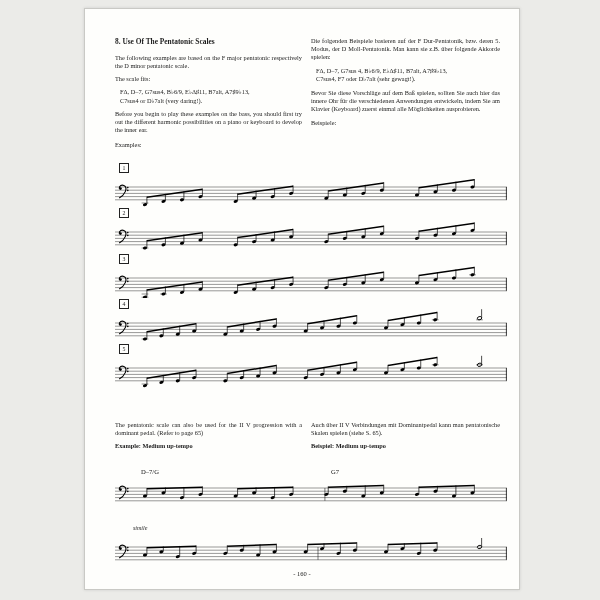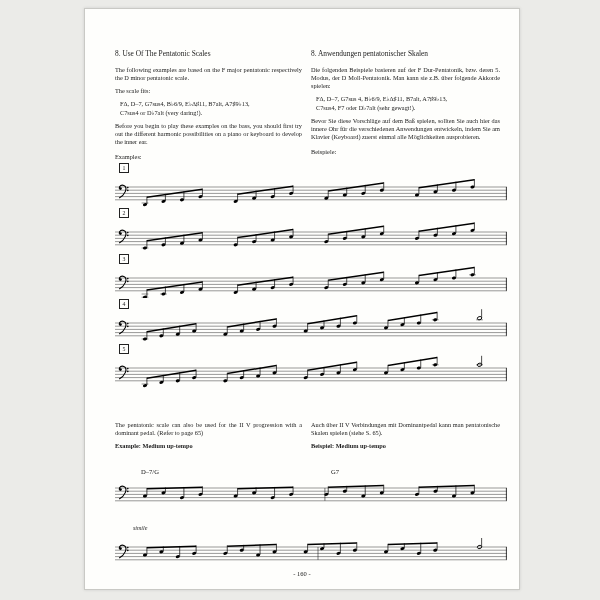--- a/index.html
+++ b/index.html
@@ -9,21 +9,21 @@
     font-family:"Liberation Serif","DejaVu Serif",serif;
     color:#1c1c1c;
   }
   .canvas{position:relative;width:600px;height:600px;overflow:hidden;}
   .page{
     position:absolute;left:84px;top:8px;width:434px;height:580px;
     background:#fefefc;border:1px solid #c9c9c5;
     box-shadow:0 0 3px rgba(0,0,0,.12);
   }
   .col{position:absolute;font-size:6.3px;line-height:1.3;text-align:justify;}
-  .heading{font-size:7.4px;font-weight:normal;margin:12px 0 7px 0;text-align:left;}
+  .heading{font-size:7.4px;font-weight:bold;margin:0 0 7px 0;text-align:left;}
   .col p{margin:0 0 5px 0;}
   .scale-intro{margin:0 0 2px 0;text-align:left;}
   .chords{padding-left:5px;margin:0 0 5px 0;text-align:left;line-height:1.35;}
   .examples-label{margin-top:6px;text-align:left;}
   .example{position:absolute;left:30px;width:392px;height:44px;}
   .num-box{
     position:absolute;left:4px;top:0;width:8px;height:8px;
     border:0.7px solid #222;font-size:5.8px;line-height:8px;text-align:center;
   }
   .example svg,.bottom-staff{position:absolute;}
@@ -45,21 +45,20 @@
       <p class="scale-intro">The scale fits:</p>
       <div class="chords">
         <div>FΔ, D–7, G7sus4, B♭6/9, E♭Δ♯11, B7alt, A7♯9♭13,</div>
         <div>C7sus4 or D♭7alt (very daring!).</div>
       </div>
       <p>Before you begin to play these examples on the bass, you should first try out the different harmonic possibilities on a piano or keyboard to develop the inner ear.</p>
       <div class="examples-label">Examples:</div>
     </div>
 
     <div class="col" style="left:226px;top:28px;width:189px;">
-      <div class="heading">8. Anwendungen pentatonischer Skalen</div>
       <p>Die folgenden Beispiele basieren auf der F Dur-Pentatonik, bzw. deren 5. Modus, der D Moll-Pentatonik. Man kann sie z.B. über folgende Akkorde spielen:</p>
       <div class="chords">
         <div>FΔ, D–7, G7sus 4, B♭6/9, E♭Δ♯11, B7alt, A7♯9♭13,</div>
         <div>C7sus4, F7 oder D♭7alt (sehr gewagt!).</div>
       </div>
       <p>Bevor Sie diese Vorschläge auf dem Baß spielen, sollten Sie auch hier das innere Ohr für die verschiedenen Anwendungen entwickeln, indem Sie am Klavier (Keyboard) zuerst einmal alle Möglichkeiten ausprobieren.</p>
       <div class="examples-label">Beispiele:</div>
     </div>
 
     <div class="example" style="top:154px;">

